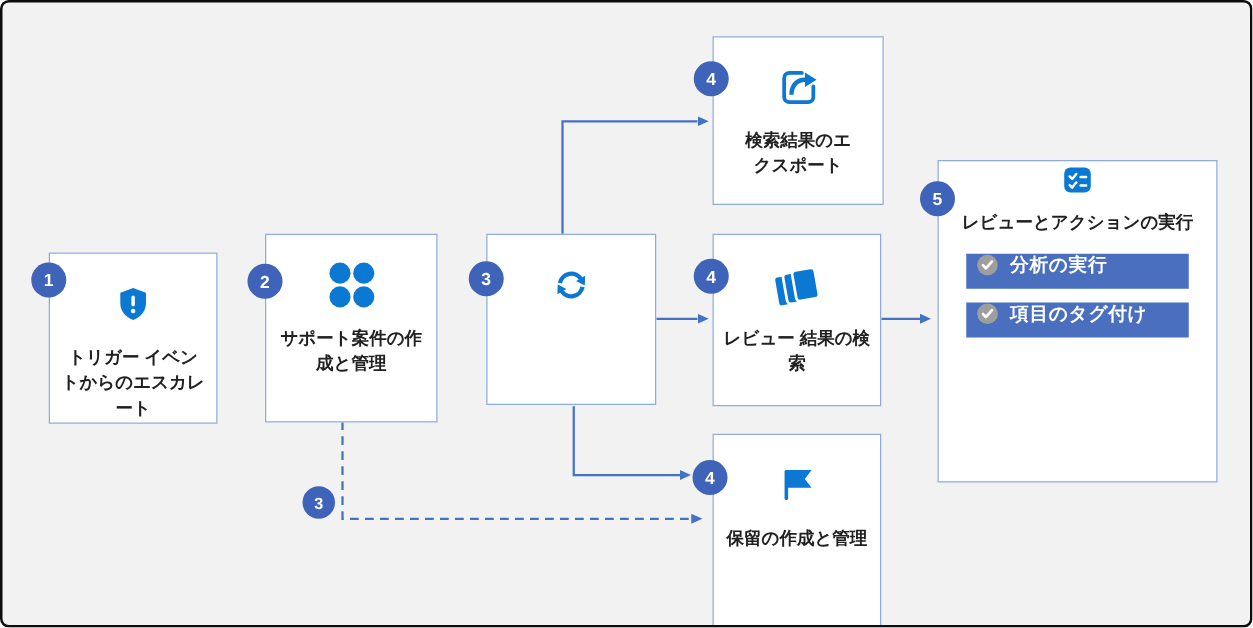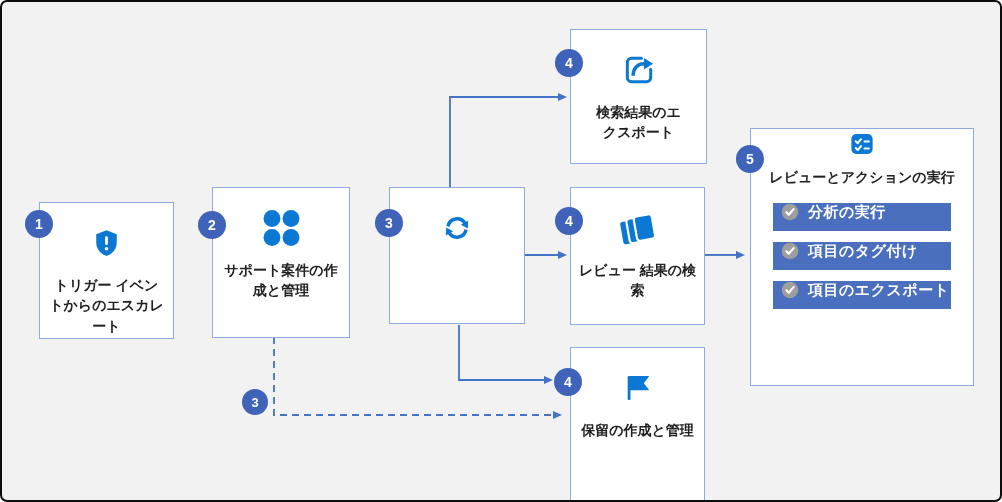--- a/index.html
+++ b/index.html
@@ -180,27 +180,20 @@
         </svg>
         <span class="action-label">分析の実行</span>
       </div>
       <div class="action-bar">
         <svg width="18" height="18" viewBox="0 0 20 20">
           <circle cx="10" cy="10" r="9.2" fill="#9e9e9e"></circle>
           <path d="M6 10.2 l2.6 2.8 L14 6.8" fill="none" stroke="#ffffff" stroke-width="2.4" stroke-linecap="round" stroke-linejoin="round"></path>
         </svg>
         <span class="action-label">項目のタグ付け</span>
       </div>
-      <div class="action-bar">
-        <svg width="18" height="18" viewBox="0 0 20 20">
-          <circle cx="10" cy="10" r="9.2" fill="#9e9e9e"></circle>
-          <path d="M6 10.2 l2.6 2.8 L14 6.8" fill="none" stroke="#ffffff" stroke-width="2.4" stroke-linecap="round" stroke-linejoin="round"></path>
-        </svg>
-        <span class="action-label">項目のエクスポート</span>
-      </div>
     </div>
   </div>
 
   <div class="badge" style="left:23px;top:208px;">1</div>
   <div class="badge" style="left:196px;top:209px;">2</div>
   <div class="badge" style="left:373px;top:207px;">3</div>
   <div class="badge" style="left:553px;top:47px;">4</div>
   <div class="badge" style="left:553px;top:205px;">4</div>
   <div class="badge" style="left:552px;top:366px;">4</div>
   <div class="badge" style="left:734px;top:143px;">5</div>

